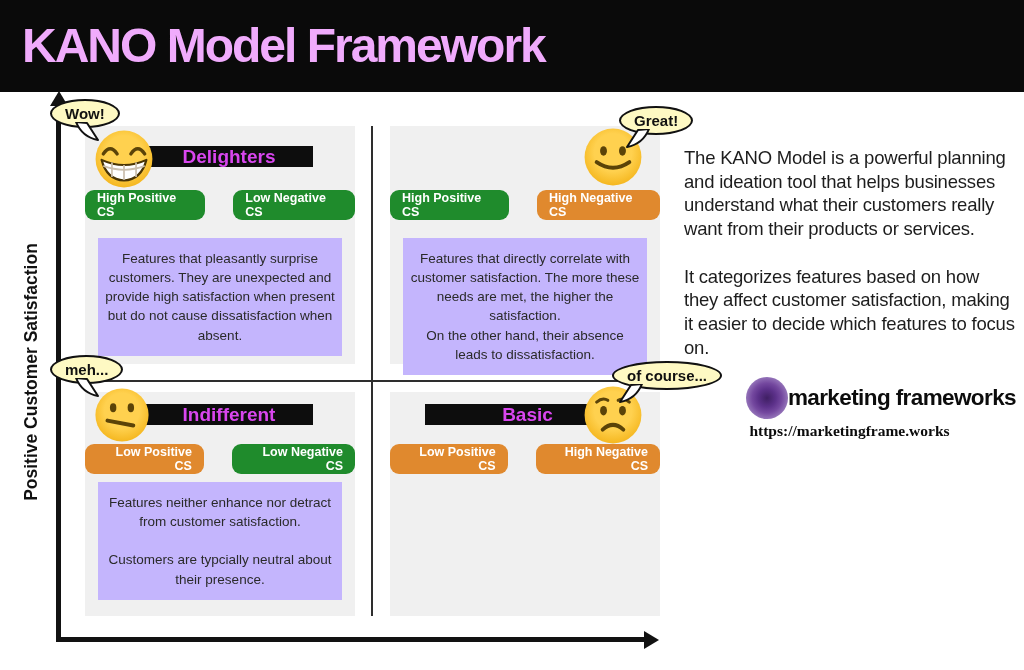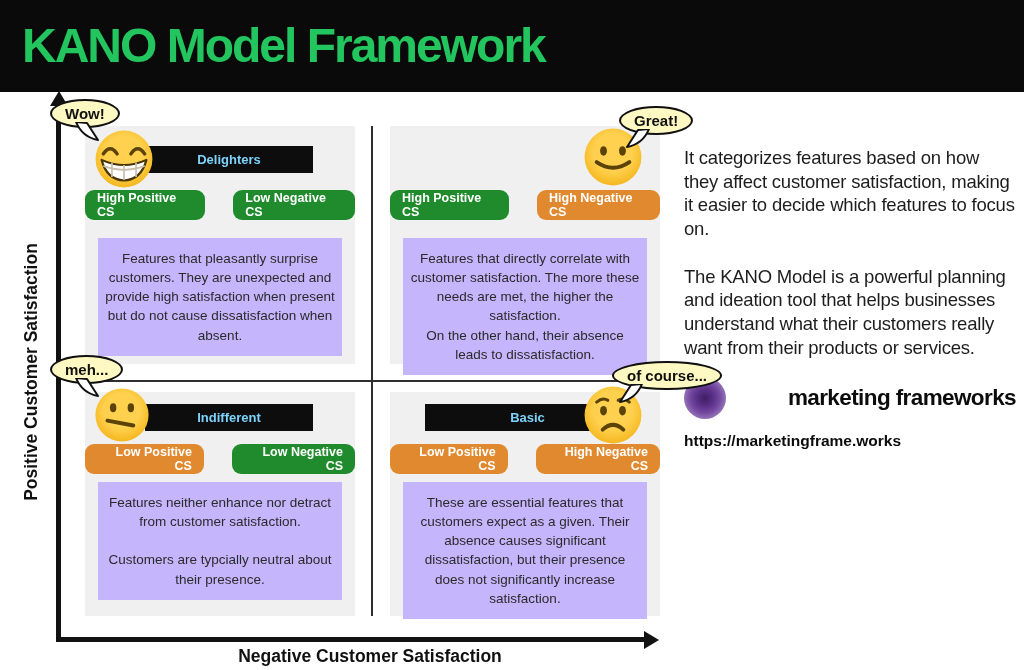--- a/index.html
+++ b/index.html
@@ -5,21 +5,21 @@
   :root{
     --green:#1f8b2c; --orange:#e0892e; --quad:#f0f0f0; --banner:#0d0d0d;
     --header:#0a0a0a; --ink:#1d1d1d;
   }
   *{box-sizing:border-box; margin:0; padding:0;}
   body{font-family:"Liberation Sans", sans-serif; background:#fff;}
   .canvas{position:relative; width:1024px; height:670px; background:#fff; overflow:hidden;}
 
   
   .topbar{position:absolute; left:0; top:0; width:1024px; height:92px; background:var(--header);}
-  .topbar h1{color:#22c55e; font-size:48px; font-weight:800; letter-spacing:-2px; padding:18px 0 0 22px; white-space:nowrap;}
+  .topbar h1{color:#f0abfc; font-size:48px; font-weight:800; letter-spacing:-2px; padding:18px 0 0 22px; white-space:nowrap;}
 
   
   .yaxis-line{position:absolute; left:56px; top:104px; width:5px; height:538px; background:#121212;}
   .yaxis-arrow{position:absolute; left:49.5px; top:91px; width:0; height:0;
     border-left:9px solid transparent; border-right:9px solid transparent; border-bottom:15px solid #121212;}
   .xaxis-line{position:absolute; left:56px; top:637px; width:590px; height:5px; background:#121212;}
   .xaxis-arrow{position:absolute; left:644px; top:630.5px; width:0; height:0;
     border-top:9px solid transparent; border-bottom:9px solid transparent; border-left:15px solid #121212;}
   .ylabel{position:absolute; left:31px; top:372px; transform:translate(-50%,-50%) rotate(-90deg);
     font-size:17.5px; font-weight:700; color:#111; white-space:nowrap;}
@@ -29,22 +29,22 @@
   
   .grid{position:absolute; left:85px; top:126px; width:575px; height:490px;}
   .vline{position:absolute; left:286px; top:0; width:2px; height:490px; background:#2e2e2e;}
   .hline{position:absolute; left:0; top:254px; width:575px; height:2px; background:#2e2e2e;}
   .quad{position:absolute; background:var(--quad);}
   .q-tl{left:0;   top:0;    width:270px; height:238px;}
   .q-tr{left:305px;top:0;   width:270px; height:238px;}
   .q-bl{left:0;   top:266px; width:270px; height:224px;}
   .q-br{left:305px;top:266px;width:270px; height:224px;}
 
-  .banner{position:absolute; height:27px; background:var(--banner); color:#7dd3fc; z-index:3;
-    display:flex; align-items:center; justify-content:center; font-size:13px; font-weight:700;}
+  .banner{position:absolute; height:21px; background:var(--banner); color:#d946ef; z-index:3;
+    display:flex; align-items:center; justify-content:center; font-size:19px; font-weight:700;}
   .q-tl .banner,.q-bl .banner{left:60px; right:42px;}
   .q-tr .banner,.q-br .banner{left:35px; right:30px;}
   .q-tl .banner,.q-tr .banner{top:20px;}
   .q-bl .banner,.q-br .banner{top:12px;}
 
   .emoji{position:absolute; width:62px; height:62px; z-index:4;}
   .emoji svg{width:100%; height:100%; display:block;}
   .q-tl .emoji{left:8px; top:2px;}
   .q-bl .emoji{left:8px; top:-6px; width:58px; height:58px;}
   .q-tr .emoji{right:16px; top:0;}
@@ -70,41 +70,40 @@
   .bubble-left .tail{left:22px;}
   .bubble-right .tail{left:4px; transform:scaleX(-1);}
   .b-wow{left:50px; top:99px;}
   .b-great{left:619px; top:106px;}
   .b-meh{left:50px; top:355px;}
   .b-ofcourse{left:612px; top:361px;}
 
   
   .info{position:absolute; left:684px; top:146px; width:332px; color:var(--ink);}
   .info p{font-size:18.5px; line-height:1.28; margin-bottom:24px; letter-spacing:-0.2px;}
-  .brand-row{display:flex; align-items:center; justify-content:space-between; margin-top:-6px;}
+  .brand-row{display:flex; align-items:center; justify-content:flex-end; margin-top:-6px;}
   .logo{width:42px; height:42px; border-radius:50%; flex:0 0 auto;
     background:radial-gradient(circle, #3f1f63 0%, #5c318a 30%, #74489f 50%, #9372b8 70%, #b49cce 85%, #cdbbdf 100%);}
   .brand-name{font-size:22.5px; font-weight:800; letter-spacing:-0.6px; color:#0c0c0c; white-space:nowrap;}
-  .brand-url{text-align:left; font-size:15.5px; font-weight:700; color:#0c0c0c; margin-top:13px; padding-right:1px;}
+  .brand-url{text-align:center; font-size:15.5px; font-weight:700; color:#0c0c0c; margin-top:3px; padding-right:1px;font-family:Liberation Serif, serif;}
 </style>
 </head>
 <body>
 
 <div class="canvas">
 
   <header class="topbar">
     <h1>KANO Model Framework</h1>
   </header>
 
   <div class="yaxis-line"></div>
   <div class="yaxis-arrow"></div>
   <div class="xaxis-line"></div>
   <div class="xaxis-arrow"></div>
   <div class="ylabel">Positive Customer Satisfaction</div>
-  <div class="xlabel">Negative Customer Satisfaction</div>
 
   <div class="grid">
     <div class="vline"></div>
     <div class="hline"></div>
 
     <section class="quad q-tl">
       <div class="banner">
         <span>Delighters</span>
       </div>
       <div class="emoji">
@@ -179,21 +178,20 @@
           <path d="M42 19 Q48 15 55 21" stroke="#5b4308" stroke-width="3.5" fill="none" stroke-linecap="round"></path>
           <ellipse cx="25" cy="31" rx="4" ry="5.5" fill="#5b4308"></ellipse>
           <ellipse cx="47" cy="31" rx="4" ry="5.5" fill="#5b4308"></ellipse>
           <path d="M24 53 Q36 42 48 53" stroke="#5b4308" stroke-width="4.5" fill="none" stroke-linecap="round"></path>
         </svg>
       </div>
       <div class="badges">
         <span class="badge" data-color="orange">Low Positive CS</span>
         <span class="badge" data-color="orange">High Negative CS</span>
       </div>
-      <div class="desc">These are essential features that customers expect as a given. Their absence causes significant dissatisfaction, but their presence does not significantly increase satisfaction.</div>
     </section>
   </div>
 
   <div class="bubble bubble-left b-wow">
     <span>Wow!</span>
     <svg class="tail" viewBox="0 0 26 20">
       <path d="M2 0 C6 10 13 16 24 18 L13 1 Z" fill="#fff" stroke="#111" stroke-width="2" stroke-linejoin="round"></path>
     </svg>
   </div>
   <div class="bubble bubble-right b-great">
@@ -209,22 +207,22 @@
     </svg>
   </div>
   <div class="bubble bubble-right b-ofcourse">
     <span>of course...</span>
     <svg class="tail" viewBox="0 0 26 20">
       <path d="M2 0 C6 10 13 16 24 18 L13 1 Z" fill="#fff" stroke="#111" stroke-width="2" stroke-linejoin="round"></path>
     </svg>
   </div>
 
   <aside class="info">
+    <p>The KANO Model is a powerful planning and ideation tool that helps businesses understand what their customers really want from their products or services.</p>
     <p>It categorizes features based on how they affect customer satisfaction, making it easier to decide which features to focus on.</p>
-    <p>The KANO Model is a powerful planning and ideation tool that helps businesses understand what their customers really want from their products or services.</p>
     <div class="brand-row">
       <span class="logo"></span>
       <span class="brand-name">marketing frameworks</span>
     </div>
     <div class="brand-url">https://marketingframe.works</div>
   </aside>
 
 </div>
 
 </body></html>

